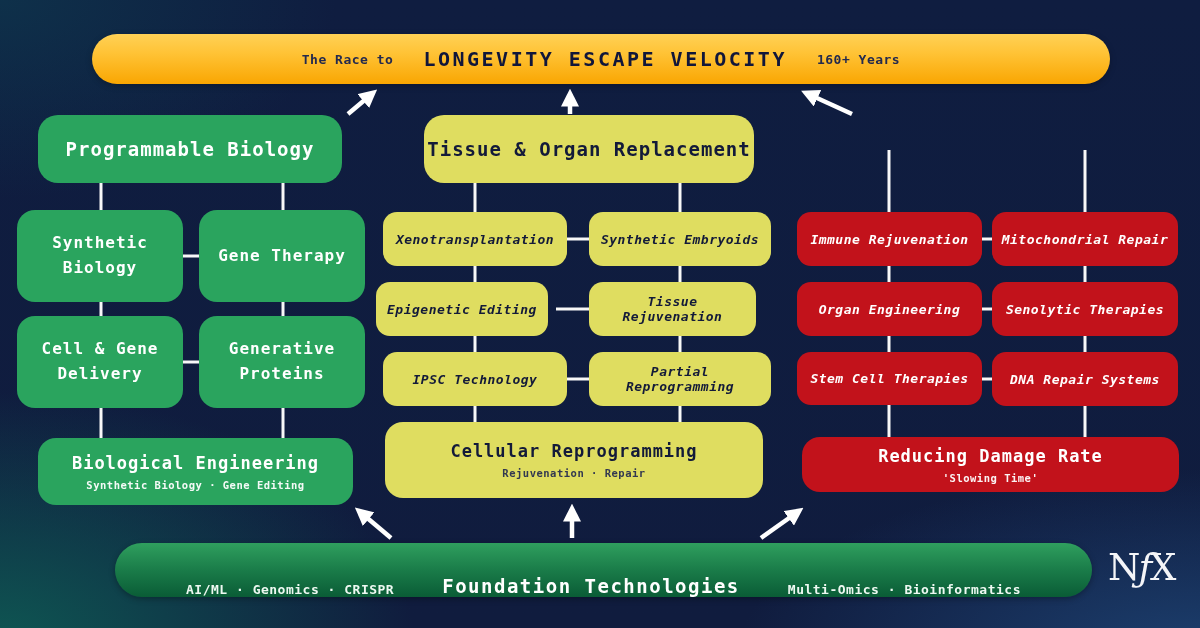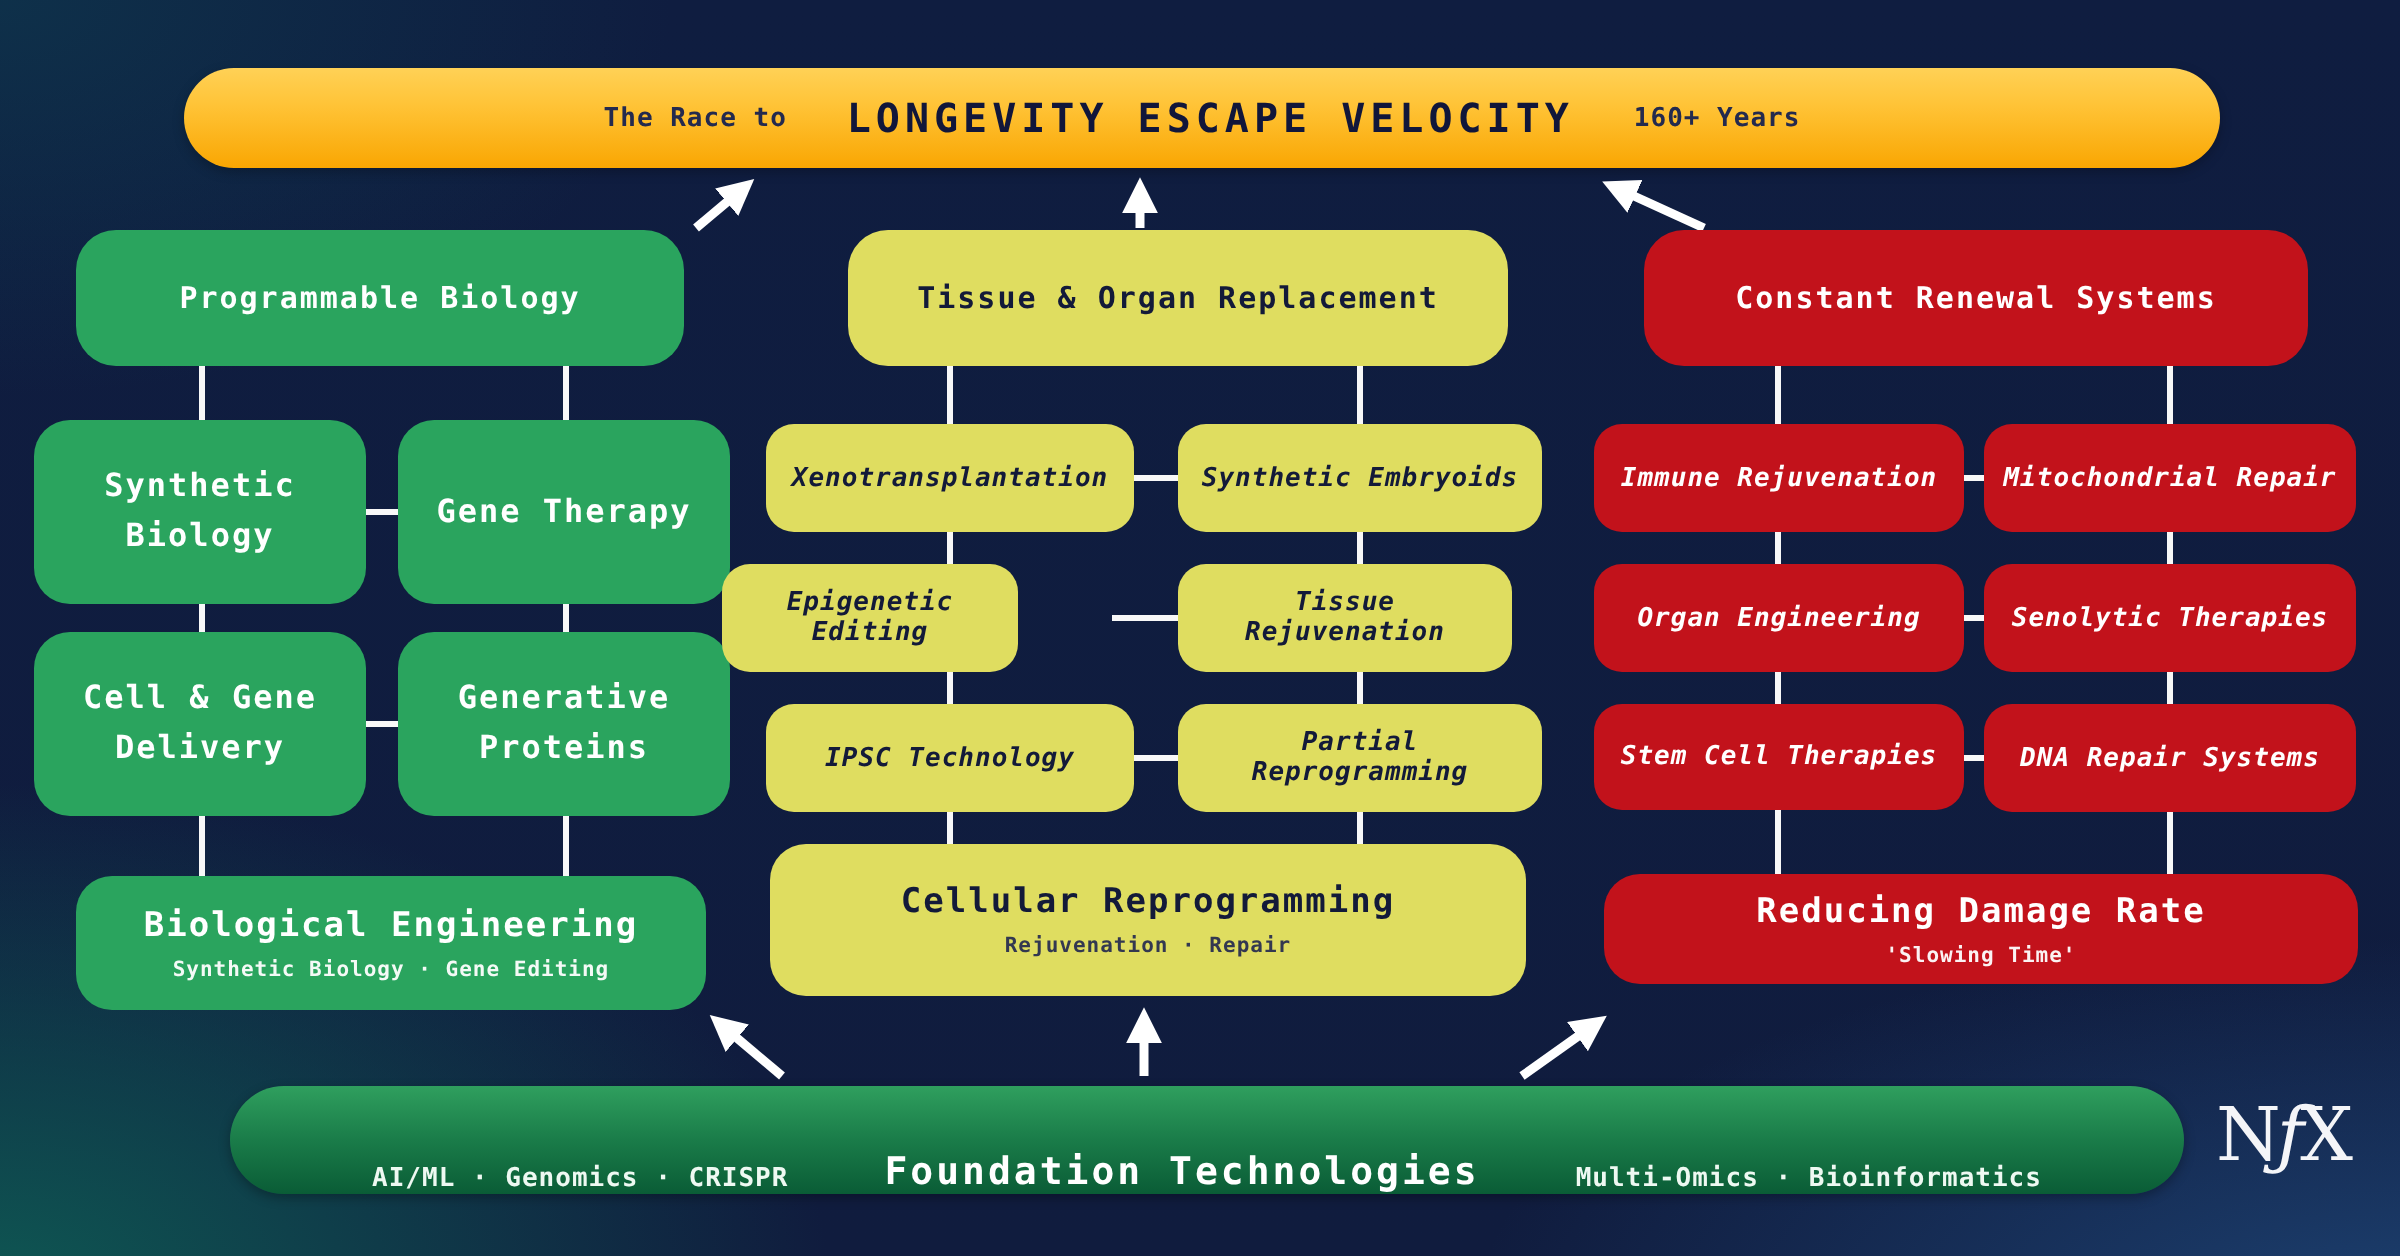--- a/index.html
+++ b/index.html
@@ -18,21 +18,21 @@
   svg.connectors{position:absolute;left:0;top:0;z-index:1;}
   .box{
     position:absolute;z-index:2;
     display:flex;align-items:center;justify-content:center;
     text-align:center;font-weight:700;
     box-sizing:border-box;
   }
   .green{background:#2aa45e;color:#ffffff;}
   .yellow{background:#dfdd60;color:#131a39;}
   .red{background:#c2121b;color:#ffffff;}
-  .col-header{font-size:15px;letter-spacing:1px;border-radius:20px;}
+  .col-header{font-size:19px;letter-spacing:1px;border-radius:20px;}
   .cell-lg{font-size:16px;line-height:1.55;border-radius:18px;letter-spacing:1px;padding:0 6px;}
   .cell-sm{font-size:13px;border-radius:14px;letter-spacing:0.5px;padding:0 6px;font-style:italic;}
   .footer-box{flex-direction:column;gap:6px;border-radius:18px;}
   .footer-title{font-size:17px;letter-spacing:1px;}
   .footer-sub{font-size:10.5px;letter-spacing:0.5px;font-weight:700;opacity:0.95;}
   .yellow .footer-sub{color:#2a3050;}
   .top-banner{
     position:absolute;left:92px;top:34px;width:1018px;height:50px;z-index:2;
     border-radius:25px;
     background:linear-gradient(180deg,#ffd156 0%, #ffc336 38%, #f9a602 100%);
@@ -106,30 +106,29 @@
   <div class="box green cell-lg" style="left:17px;top:316px;width:166px;height:92px">Cell &amp; Gene Delivery</div>
   <div class="box green cell-lg" style="left:199px;top:316px;width:166px;height:92px">Generative Proteins</div>
   <div class="box green footer-box" style="left:38px;top:438px;width:315px;height:67px">
     <div class="footer-title">Biological Engineering</div>
     <div class="footer-sub">Synthetic Biology · Gene Editing</div>
   </div>
 
   <div class="box yellow col-header" style="left:424px;top:115px;width:330px;height:68px">Tissue &amp; Organ Replacement</div>
   <div class="box yellow cell-sm" style="left:383px;top:212px;width:184px;height:54px">Xenotransplantation</div>
   <div class="box yellow cell-sm" style="left:589px;top:212px;width:182px;height:54px">Synthetic Embryoids</div>
-  <div class="box yellow cell-sm" style="left:361px;top:282px;width:148px;height:54px">Epigenetic Editing</div>
+  <div class="box yellow cell-sm" style="left:376px;top:282px;width:172px;height:54px">Epigenetic Editing</div>
   <div class="box yellow cell-sm" style="left:589px;top:282px;width:167px;height:54px">Tissue Rejuvenation</div>
   <div class="box yellow cell-sm" style="left:383px;top:352px;width:184px;height:54px">IPSC Technology</div>
   <div class="box yellow cell-sm" style="left:589px;top:352px;width:182px;height:54px">Partial Reprogramming</div>
   <div class="box yellow footer-box" style="left:385px;top:422px;width:378px;height:76px">
     <div class="footer-title">Cellular Reprogramming</div>
     <div class="footer-sub">Rejuvenation · Repair</div>
   </div>
 
-  <div class="box red col-header" style="left:822px;top:115px;width:332px;height:68px">Constant Renewal Systems</div>
   <div class="box red cell-sm" style="left:797px;top:212px;width:185px;height:54px">Immune Rejuvenation</div>
   <div class="box red cell-sm" style="left:992px;top:212px;width:186px;height:54px">Mitochondrial Repair</div>
   <div class="box red cell-sm" style="left:797px;top:282px;width:185px;height:54px">Organ Engineering</div>
   <div class="box red cell-sm" style="left:992px;top:282px;width:186px;height:54px">Senolytic Therapies</div>
   <div class="box red cell-sm" style="left:797px;top:352px;width:185px;height:53px">Stem Cell Therapies</div>
   <div class="box red cell-sm" style="left:992px;top:352px;width:186px;height:54px">DNA Repair Systems</div>
   <div class="box red footer-box" style="left:802px;top:437px;width:377px;height:55px">
     <div class="footer-title">Reducing Damage Rate</div>
     <div class="footer-sub">'Slowing Time'</div>
   </div>

